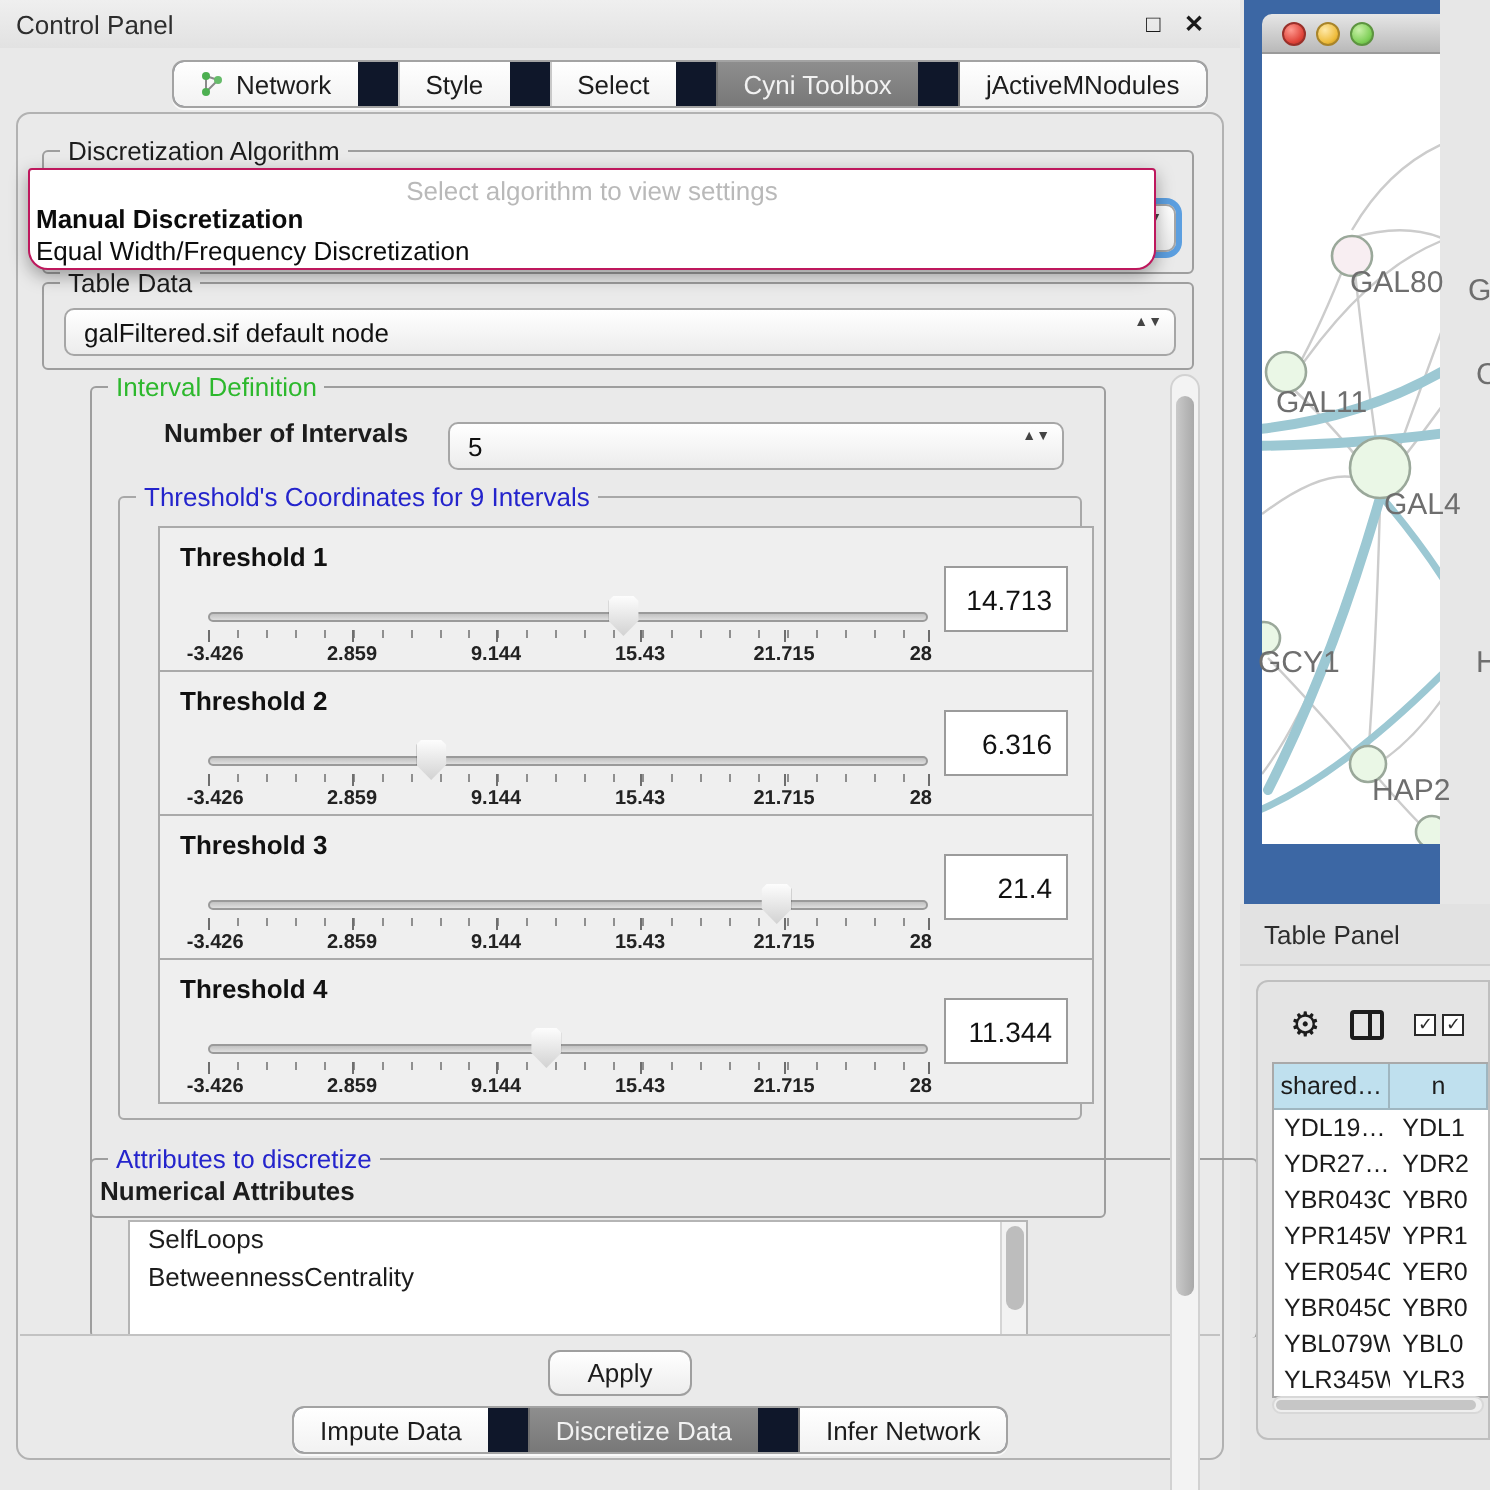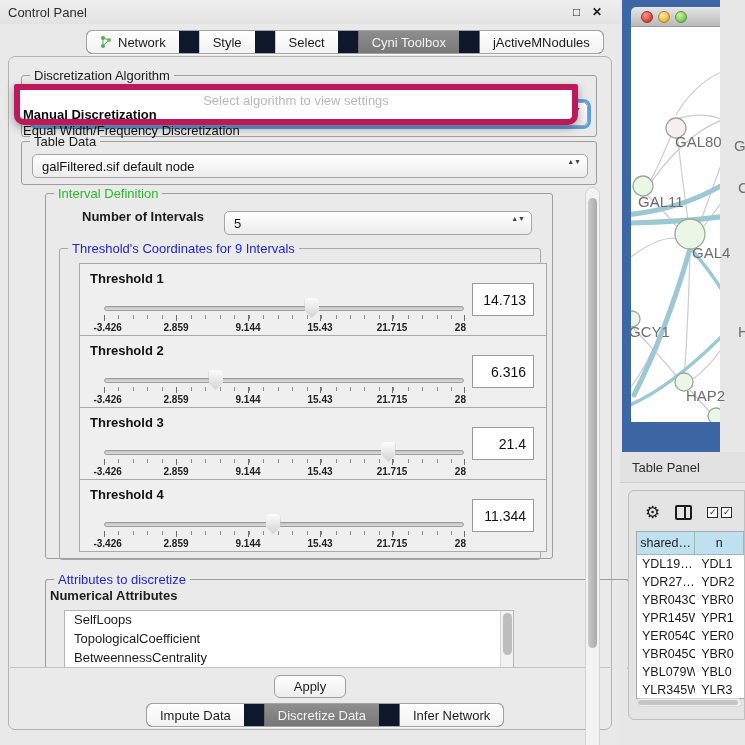--- a/index.html
+++ b/index.html
@@ -35,22 +35,22 @@
   .group-label { position:absolute; top:-8px; left:8px; background:#eaeaea; padding:0 4px;
     font-size:13px; white-space:nowrap; }
 
   .combo { position:absolute; height:24px; background:linear-gradient(#ffffff,#ececec);
     border:1px solid #a6a6a6; border-radius:5px; font-size:13px; display:flex; align-items:center;
     padding:0 22px 0 9px; color:#111; }
   .combo .stepper { position:absolute; right:6px; top:3px; display:flex; flex-direction:column;
     line-height:8px; font-size:7px; color:#444; }
 
   
-  #algo-popup { position:absolute; left:14px; top:84px; width:564px; height:41px; background:#ffffff;
-    border:6px solid #be185d; border-radius:2px 2px 10px 10px;
+  #algo-popup { position:absolute; left:14px; top:84px; width:564px; height:51px; background:#ffffff;
+    border:1px solid #be185d; border-radius:2px 2px 10px 10px;
     box-shadow:0 3px 9px rgba(0,0,0,.35); z-index:40; }
   #algo-hint { position:absolute; left:0; right:0; top:3px; text-align:center; font-size:13px; color:#b9b9b9; }
   .algo-option { position:absolute; left:3px; font-size:13px; color:#0c0c0c; white-space:nowrap; }
   #algo-opt-0 { top:17px; font-weight:bold; }
   #algo-opt-1 { top:33px; }
 
   
   #thr-stack { position:absolute; left:19px; top:15px; width:468px; }
   .t-row { position:relative; height:73px; background:#efefef; border:1px solid #aaaaaa; margin-top:-1px; }
   .t-label { position:absolute; left:10px; top:7px; font-size:13px; font-weight:bold; color:#111; }
@@ -170,21 +170,21 @@
     </div>
 
     <div class="groupbox" style="left:12px; top:84px; width:576px; height:44px;">
       <span class="group-label">Table Data</span>
       <div class="combo" style="left:10px; top:12px; width:556px;">
         <span>galFiltered.sif default node</span>
         <span class="stepper">▲▼</span>
       </div>
     </div>
 
-    <div class="groupbox" style="left:36px; top:136px; width:508px; height:366px;">
+    <div class="groupbox" style="left:36px; top:136px; width:508px; height:416px;">
       <span class="group-label" style="color:#2db82d;">Interval Definition</span>
 
       <span style="position:absolute; left:36px; top:15px; font-size:13px; font-weight:bold;">Number of Intervals</span>
       <div class="combo" style="left:178px; top:17px; width:308px;">
         <span>5</span>
         <span class="stepper">▲▼</span>
       </div>
 
       <div class="groupbox" style="left:13px; top:54px; width:482px; height:312px; border-color:#a8a8a8;">
         <span class="group-label" style="color:#2424cc;">Threshold's Coordinates for 9 Intervals</span>
@@ -293,21 +293,20 @@
 
         </div>
       </div>
     </div>
 
     <div class="groupbox" style="left:36px; top:522px; width:584px; height:90px; border-bottom:none;">
       <span class="group-label" style="color:#2424cc;">Attributes to discretize</span>
       <span style="position:absolute; left:4px; top:8px; font-size:13px; font-weight:bold;">Numerical Attributes</span>
       <div id="attr-list">
         <div class="item">SelfLoops</div>
-        <div class="item">TopologicalCoefficient</div>
         <div class="item">BetweennessCentrality</div>
         <div id="attr-scroll">
             <div class="sthumb"></div>
           </div>
       </div>
     </div>
 
     <div id="apply-strip">
       <div id="apply-btn">Apply</div>
     </div>

